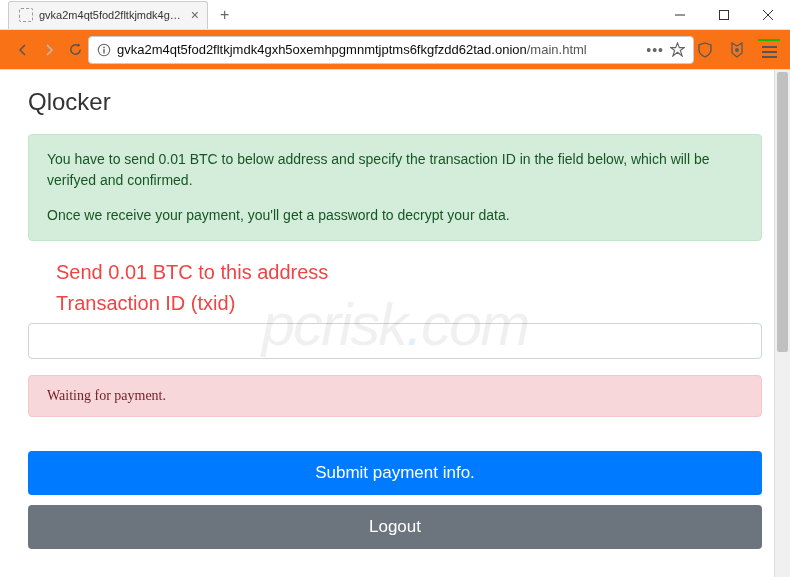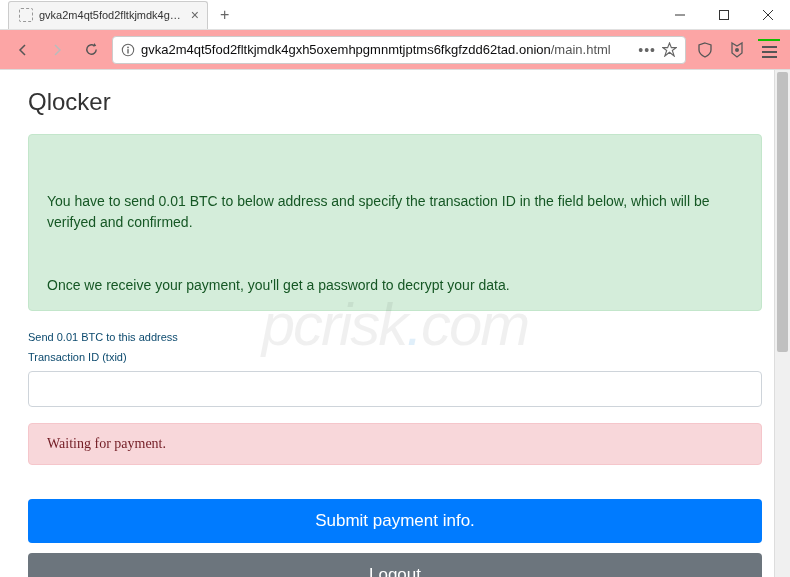--- a/index.html
+++ b/index.html
@@ -8,41 +8,41 @@
     
     .titlebar { height: 30px; background: #fff; border-bottom: 1px solid #e0e0e0; display: flex; align-items: center; }
     .tab { height: 28px; margin-left: 8px; padding: 0 8px 0 10px; display: flex; align-items: center; background: #f5f5f5; border: 1px solid #ccc; border-bottom: none; border-radius: 3px 3px 0 0; min-width: 180px; max-width: 200px; }
     .tab-icon { width: 14px; height: 14px; margin-right: 6px; border: 1px dashed #999; border-radius: 2px; }
     .tab-title { font-size: 11px; color: #333; flex: 1; white-space: nowrap; overflow: hidden; text-overflow: ellipsis; }
     .tab-close { font-size: 14px; color: #666; cursor: pointer; margin-left: 6px; }
     .newtab { margin-left: 6px; font-size: 16px; color: #666; cursor: pointer; padding: 2px 6px; }
     .win-controls { margin-left: auto; display: flex; }
     .win-btn { width: 44px; height: 30px; display: flex; align-items: center; justify-content: center; color: #333; font-size: 12px; }
     
-    .toolbar { height: 40px; background: #fca5a5; border-bottom: 1px solid #ddd; display: flex; align-items: center; padding: 0 10px; gap: 8px; }
+    .toolbar { height: 40px; background: #f97316; border-bottom: 1px solid #ddd; display: flex; align-items: center; padding: 0 10px; }
     .nav-btn { width: 26px; height: 26px; display: flex; align-items: center; justify-content: center; color: #555; border-radius: 3px; }
     .nav-btn.disabled { color: #bbb; }
     .url-bar { flex: 1; height: 28px; border: 1px solid #ccc; border-radius: 4px; display: flex; align-items: center; padding: 0 8px; background: #fff; gap: 6px; }
     .url-icon { color: #666; display: flex; }
     .url-text { flex: 1; font-size: 13px; color: #555; white-space: nowrap; overflow: hidden; }
     .url-host { color: #0c0c0d; }
     .toolbar-right { display: flex; align-items: center; gap: 10px; }
     .tb-icon { color: #555; display: flex; align-items: center; justify-content: center; width: 22px; height: 22px; }
     .hamburger-green { border-top: 2px solid #12bc00; padding-top: 2px; }
     
     .content-wrap { height: calc(577px - 70px); overflow-y: auto; position: relative; }
     .content { padding: 18px 28px; }
     
     .page-title { font-size: 24px; font-weight: 400; color: #333; margin-bottom: 18px; }
     
     .alert-success { background: #d4edda; border: 1px solid #c3e6cb; color: #155724; padding: 14px 18px; border-radius: 4px; font-size: 14px; line-height: 1.5; margin-bottom: 20px; }
-    .alert-success p { margin-bottom: 14px; margin-top: 42px; }
+    .alert-success p { margin-bottom: 14px; }
     .alert-success p:last-child { margin-bottom: 0; }
     
-    .form-label { font-size: 11px; color: #0c4a6e; margin-bottom: 8px; display: block; }
+    .form-label { font-size: 20px; color: #ef4444; margin-bottom: 8px; display: block; margin-left: 28px; }
     .form-input { width: 100%; height: 36px; border: 1px solid #ced4da; border-radius: 4px; padding: 0 12px; font-size: 14px; margin-bottom: 16px; color: #495057; }
     .form-input.readonly { background: #e9ecef; }
     .help-text { font-size: 12px; color: #6c757d; margin-top: -10px; margin-bottom: 16px; }
     .help-text .underline { text-decoration: underline; }
     
     .alert-danger { background: #f8d7da; border: 1px solid #f5c6cb; color: #721c24; padding: 12px 18px; border-radius: 4px; font-size: 14px; margin-bottom: 34px; font-family: Liberation Serif, serif; }
     
     .btn { width: 100%; height: 44px; border: none; border-radius: 4px; font-size: 17px; color: #fff; cursor: pointer; margin-bottom: 10px; }
     .btn-primary { background: #007bff; }
     .btn-secondary { background: #6c757d; }

